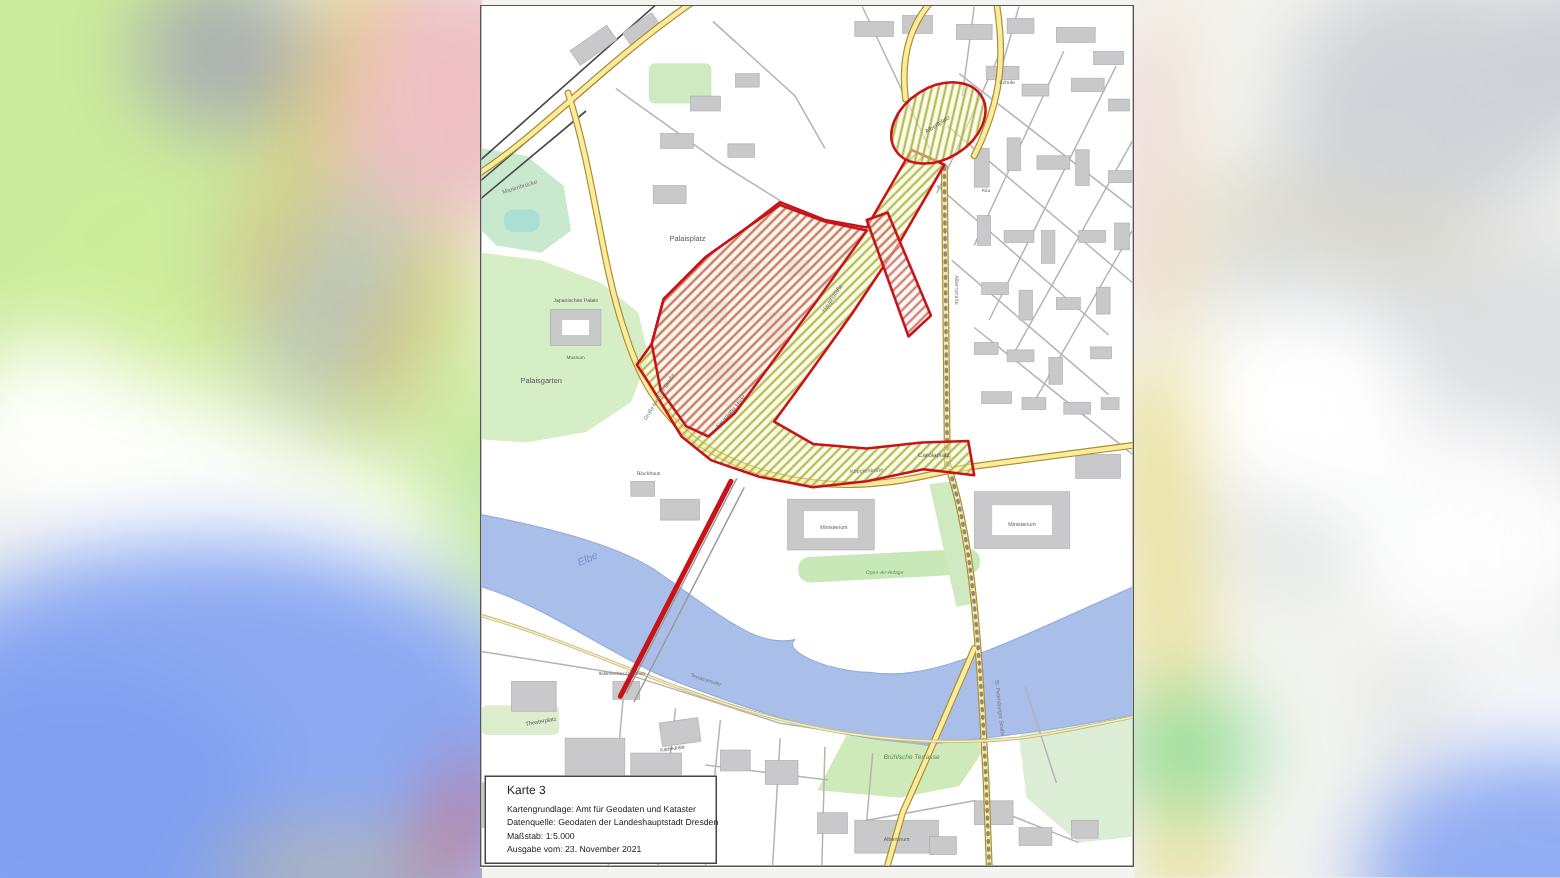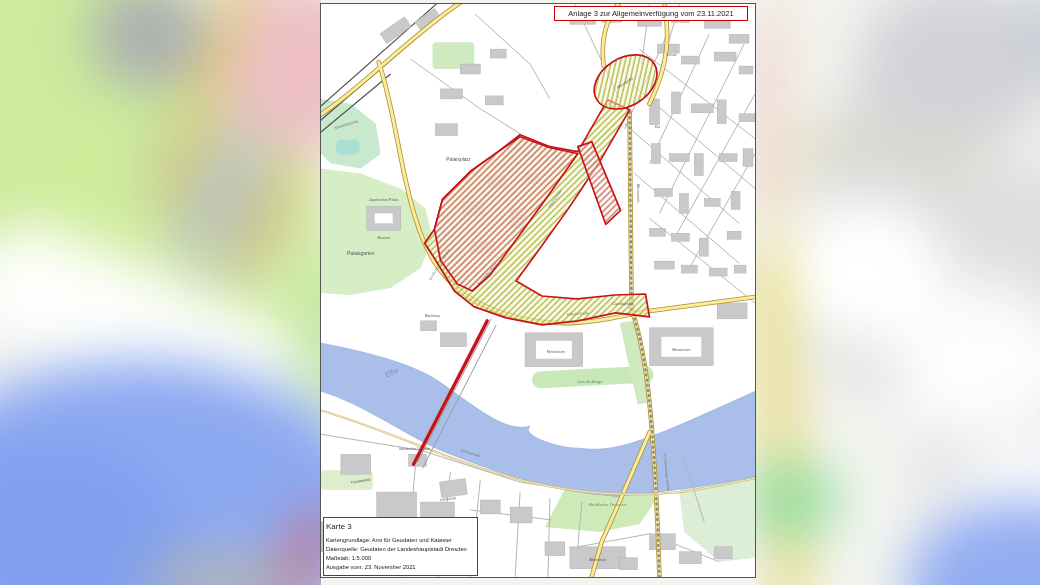--- a/index.html
+++ b/index.html
@@ -22,21 +22,21 @@
   #map-svg{position:absolute;inset:0;width:100%;height:100%;}
   #annotation-box{
     position:absolute;top:2px;right:7px;width:192px;height:13px;
     background:#fff;border:1px solid #c40000;
     font-size:7.5px;line-height:13px;text-align:center;color:#1a1a1a;
     white-space:nowrap;overflow:hidden;
   }
   #legend-box{
     position:absolute;left:2px;bottom:1px;width:155px;height:59px;
     background:#fff;border:1px solid #444;box-sizing:border-box;
-    padding:4px 2px;color:#222;
+    padding:4px 14px;color:#222;
   }
   #legend-box .lg-title{font-size:8px;margin-bottom:5px;}
   #legend-box .lg-line{font-size:5.8px;line-height:1.55;white-space:nowrap;}
   
   text{font-family:"Liberation Sans", sans-serif;fill:#5a5a5a;}
   .lbl-street{fill:#777;}
   .lbl-water{fill:#7b8fc7;font-style:italic;}
   .lbl-park{fill:#5f8f5f;font-style:italic;}
 </style>
 </head>
@@ -289,23 +289,20 @@
     <text x="40" y="480" font-size="3.8" text-anchor="middle" transform="rotate(-10 40 480)">Theaterplatz</text>
     <text x="94" y="448" font-size="3.2" text-anchor="middle">Italienisches Dörfchen</text>
     <text x="128" y="498" font-size="3.4" text-anchor="middle" transform="rotate(-8 128 498)">Kathedrale</text>
     <text x="110" y="568" font-size="3.4" text-anchor="middle">Frauenkirche</text>
     <text class="lbl-street" x="346" y="470" font-size="3.6" text-anchor="middle" transform="rotate(84 346 470)">St. Petersburger Straße</text>
     <text x="352" y="52" font-size="3.4" text-anchor="middle">Schule</text>
     <text x="338" y="124" font-size="3.2" text-anchor="middle">Kita</text>
   </g>
 </svg>
 
-  <div id="annotation-box">
-    <span>Anlage 3 zur Allgemeinverfügung vom 23.11.2021</span>
-  </div>
 
   <div id="legend-box">
     <div class="lg-title">Karte 3</div>
     <div class="lg-line">Kartengrundlage: Amt für Geodaten und Kataster</div>
     <div class="lg-line">Datenquelle: Geodaten der Landeshauptstadt Dresden</div>
     <div class="lg-line">Maßstab: 1:5.000</div>
     <div class="lg-line">Ausgabe vom: 23. November 2021</div>
   </div>
 
 </div>

